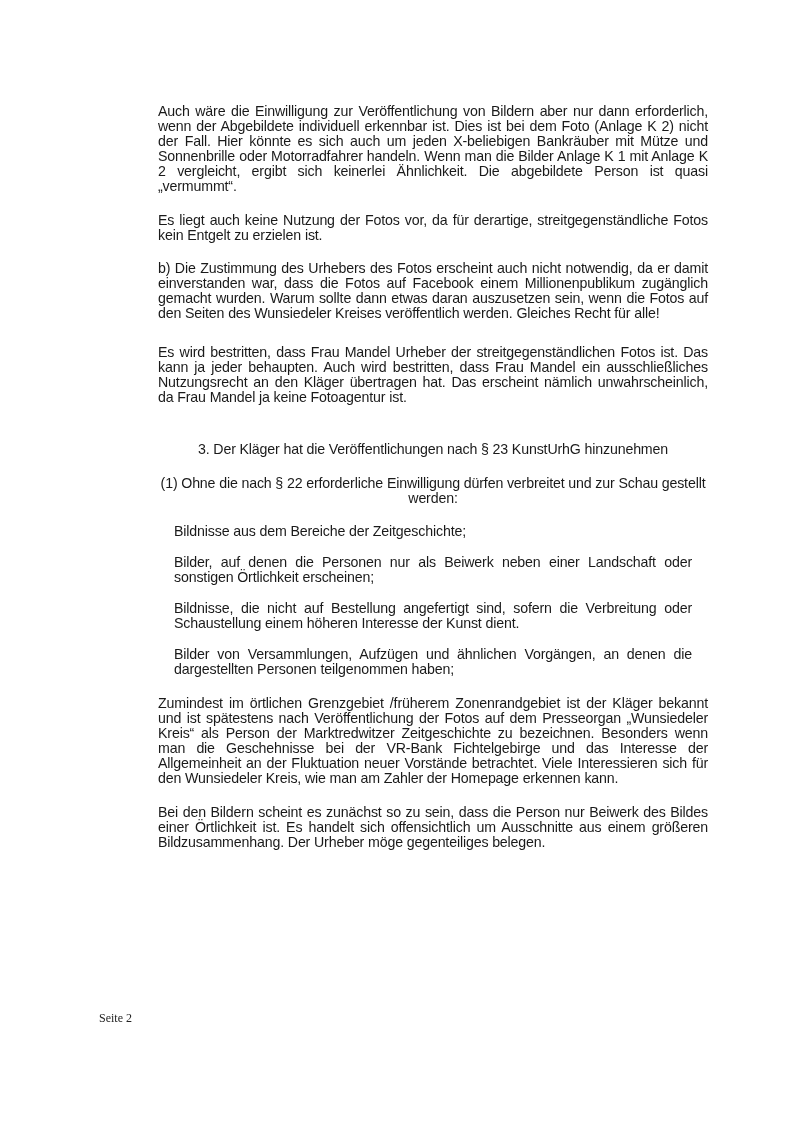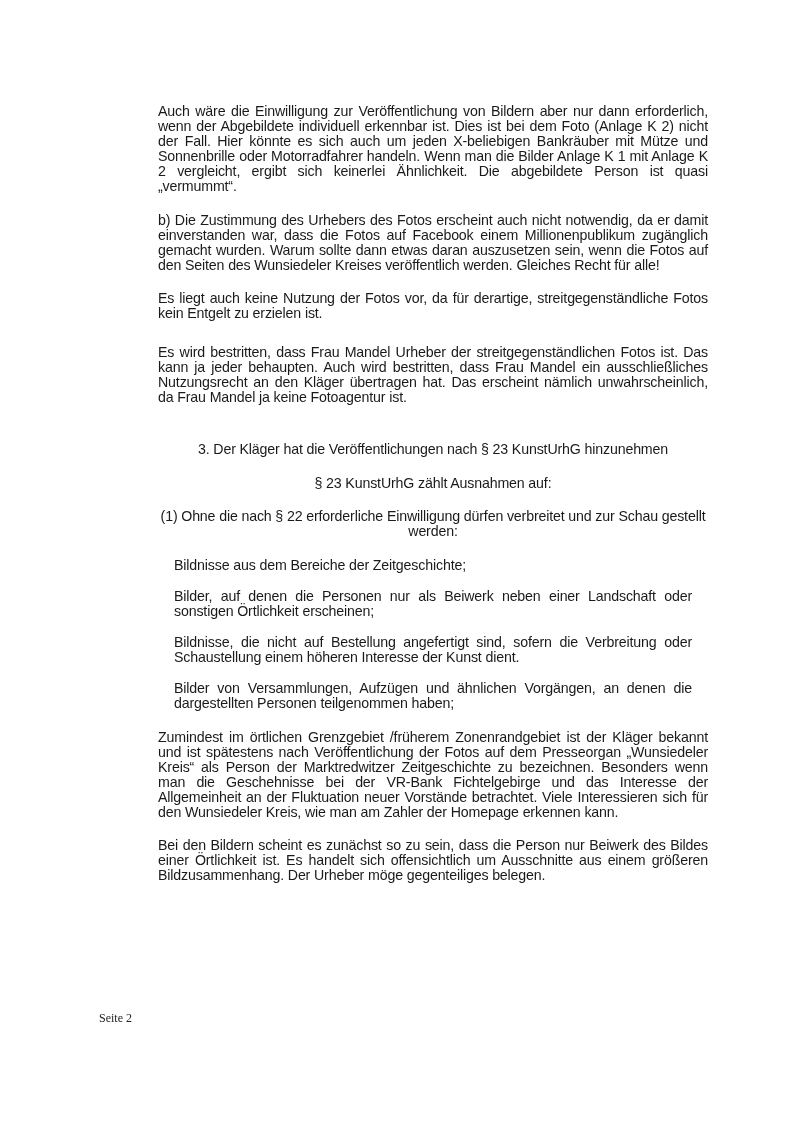--- a/index.html
+++ b/index.html
@@ -26,25 +26,24 @@
     font-family: "Liberation Serif", serif;
     font-size: 12px;
     color: #222;
   }
 </style>
 </head>
 <body>
 
 <div class="content">
   <p>Auch wäre die Einwilligung zur Veröffentlichung von Bildern aber nur dann erforderlich, wenn der Abgebildete individuell erkennbar ist. Dies ist bei dem Foto (Anlage K 2) nicht der Fall. Hier könnte es sich auch um jeden X-beliebigen Bankräuber mit Mütze und Sonnenbrille oder Motorradfahrer handeln. Wenn man die Bilder Anlage K 1 mit Anlage K 2 vergleicht, ergibt sich keinerlei Ähnlichkeit. Die abgebildete Person ist quasi „vermummt“.</p>
+  <p>Es liegt auch keine Nutzung der Fotos vor, da für derartige, streitgegenständliche Fotos kein Entgelt zu erzielen ist.</p>
   <p>b) Die Zustimmung des Urhebers des Fotos erscheint auch nicht notwendig, da er damit einverstanden war, dass die Fotos auf Facebook einem Millionenpublikum zugänglich gemacht wurden. Warum sollte dann etwas daran auszusetzen sein, wenn die Fotos auf den Seiten des Wunsiedeler Kreises veröffentlich werden. Gleiches Recht für alle!</p>
-  <p>Es liegt auch keine Nutzung der Fotos vor, da für derartige, streitgegenständliche Fotos kein Entgelt zu erzielen ist.</p>
   <p style="margin-bottom:37px;margin-top:24px;">Es wird bestritten, dass Frau Mandel Urheber der streitgegenständlichen Fotos ist. Das kann ja jeder behaupten. Auch wird bestritten, dass Frau Mandel ein ausschließliches Nutzungsrecht an den Kläger übertragen hat. Das erscheint nämlich unwahrscheinlich, da Frau Mandel ja keine Fotoagentur ist.</p>
   <p class="left">3. Der Kläger hat die Veröffentlichungen nach § 23 KunstUrhG hinzunehmen</p>
-  <p class="left">§ 23 KunstUrhG zählt Ausnahmen auf:</p>
   <p class="left">(1) Ohne die nach § 22 erforderliche Einwilligung dürfen verbreitet und zur Schau gestellt werden:</p>
   <div class="list">
     <p>Bildnisse aus dem Bereiche der Zeitgeschichte;</p>
     <p>Bilder, auf denen die Personen nur als Beiwerk neben einer Landschaft oder sonstigen Örtlichkeit erscheinen;</p>
     <p>Bildnisse, die nicht auf Bestellung angefertigt sind, sofern die Verbreitung oder Schaustellung einem höheren Interesse der Kunst dient.</p>
     <p>Bilder von Versammlungen, Aufzügen und ähnlichen Vorgängen, an denen die dargestellten Personen teilgenommen haben;</p>
   </div>
   <p>Zumindest im örtlichen Grenzgebiet /früherem Zonenrandgebiet ist der Kläger bekannt und ist spätestens nach Veröffentlichung der Fotos auf dem Presseorgan „Wunsiedeler Kreis“ als Person der Marktredwitzer Zeitgeschichte zu bezeichnen. Besonders wenn man die Geschehnisse bei der VR-Bank Fichtelgebirge und das Interesse der Allgemeinheit an der Fluktuation neuer Vorstände betrachtet. Viele Interessieren sich für den Wunsiedeler Kreis, wie man am Zahler der Homepage erkennen kann.</p>
   <p>Bei den Bildern scheint es zunächst so zu sein, dass die Person nur Beiwerk des Bildes einer Örtlichkeit ist. Es handelt sich offensichtlich um Ausschnitte aus einem größeren Bildzusammenhang. Der Urheber möge gegenteiliges belegen.</p>
 </div>

